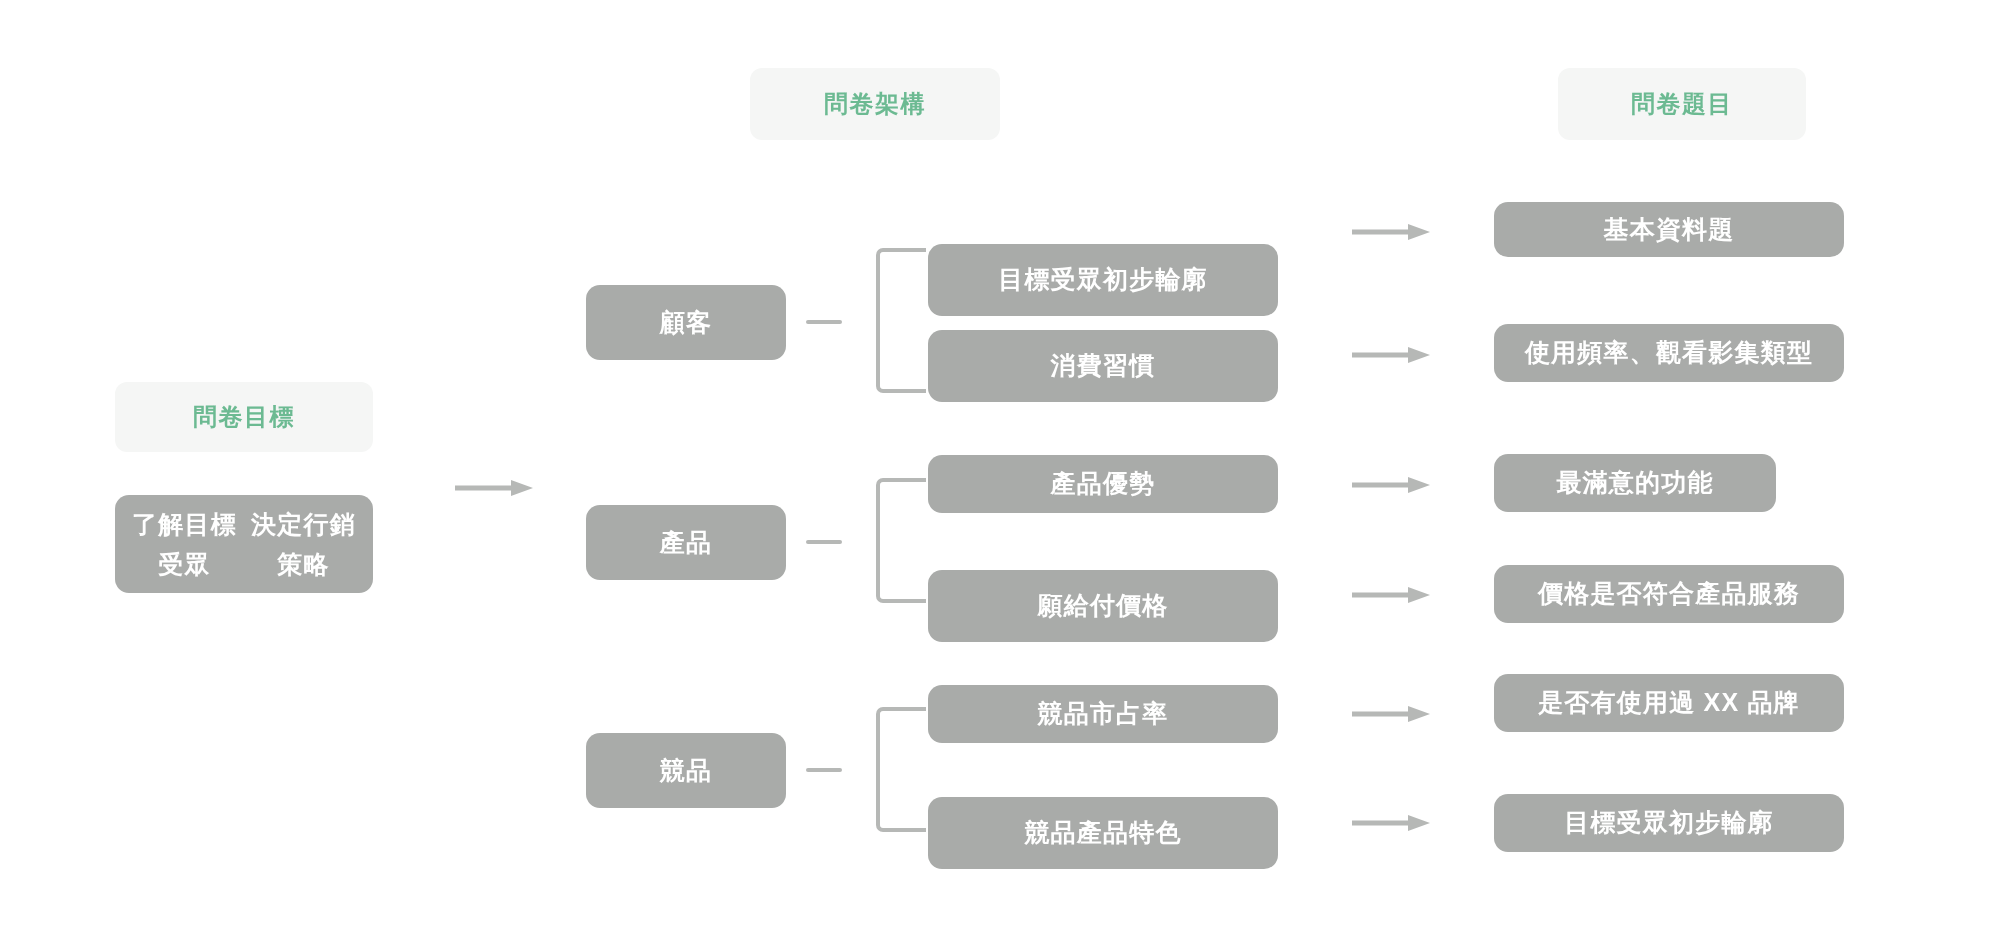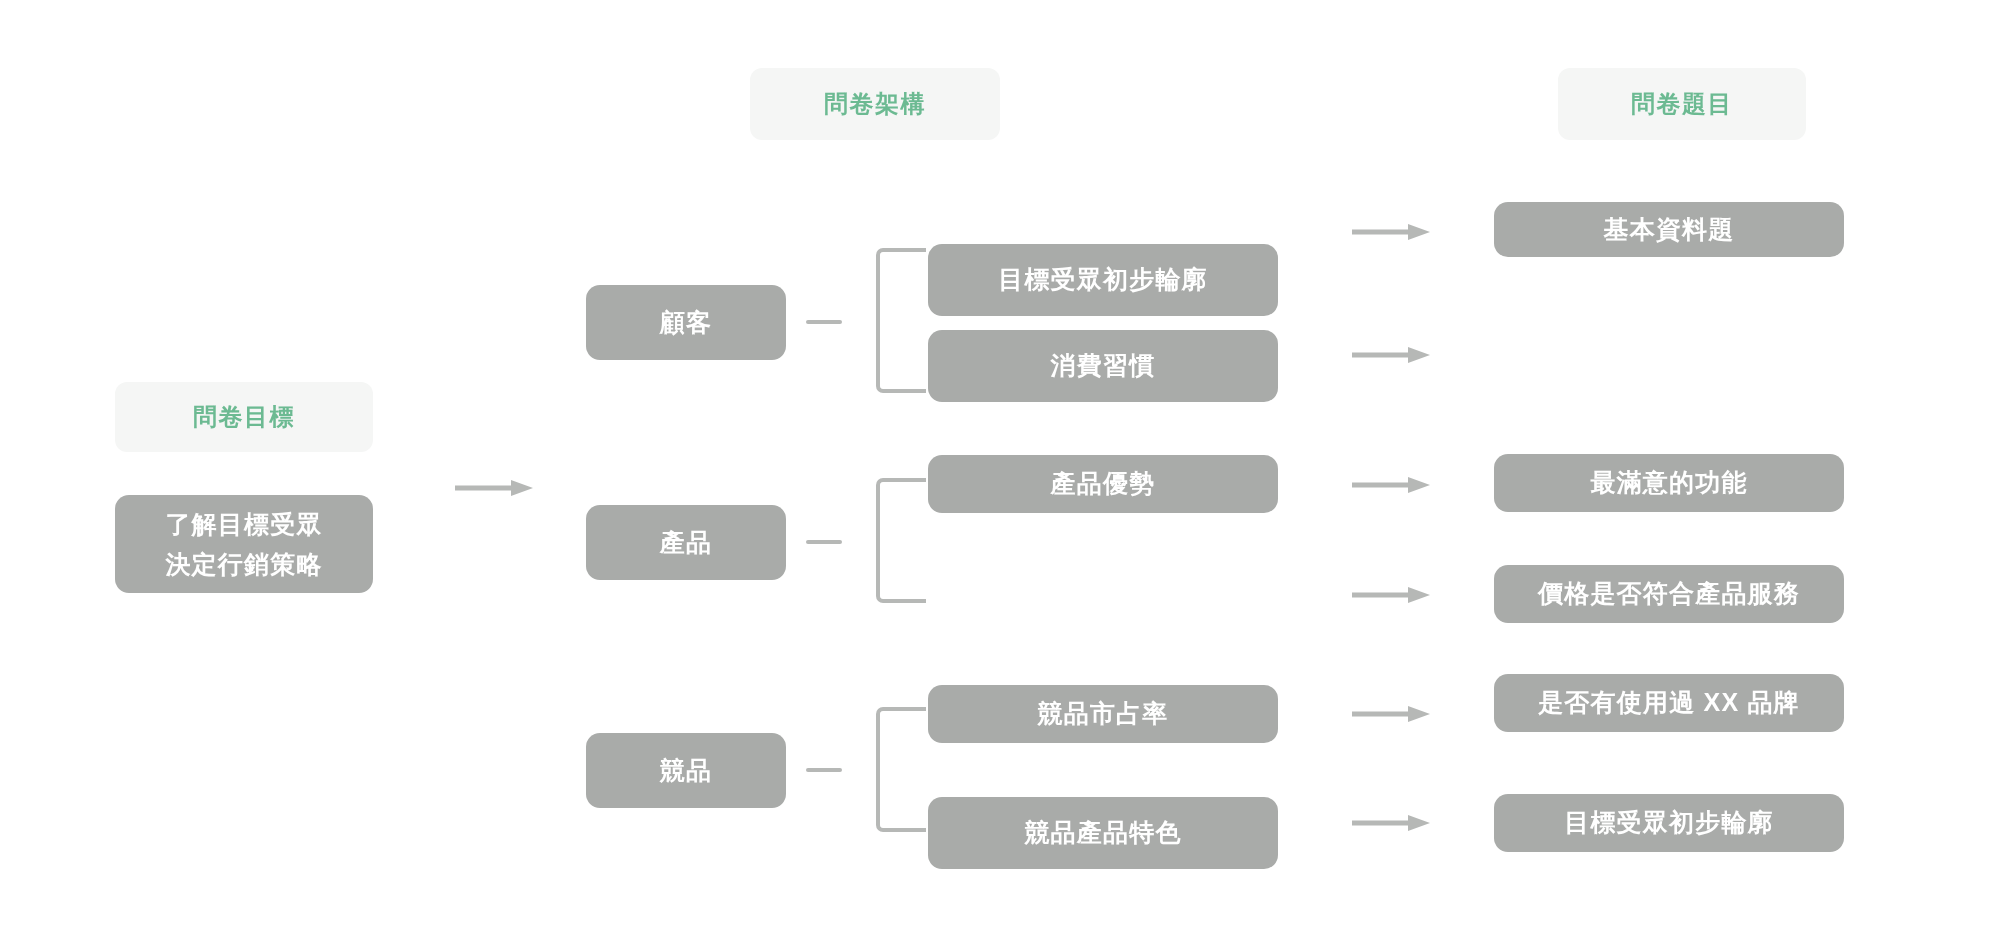--- a/index.html
+++ b/index.html
@@ -46,21 +46,21 @@
   .box {
     background: #a9aba9;
     color: #ffffff;
     font-weight: bold;
     font-size: 25px;
     letter-spacing: 1.2px;
     border-radius: 14px;
     padding: 4px 10px;
   }
   .box.two-line {
-    flex-direction: column;
+    flex-direction: row;
     line-height: 1.62;
   }
 
   
   .dash {
     position: absolute;
     height: 4px;
     background: #b6b8b6;
     border-radius: 2px;
   }
@@ -135,40 +135,46 @@
 
   <div class="node box" style="left:928px; top:330px; width:350px; height:72px;">
     <span>消費習慣</span>
   </div>
   <div class="arrow" style="left:1352px; top:345px; width:80px;">
     <svg width="80" height="20" viewBox="0 0 80 20">
       <line x1="0" y1="10" x2="58" y2="10" stroke="#b6b8b6" stroke-width="5"></line>
       <polygon points="56,2 78,10 56,18" fill="#b6b8b6"></polygon>
     </svg>
   </div>
+  <div class="node box" style="left:1494px; top:324px; width:350px; height:58px;">
+    <span>使用頻率、觀看影集類型</span>
+  </div>
 
   <div class="node box" style="left:586px; top:505px; width:200px; height:75px;">
     <span>產品</span>
   </div>
   <div class="dash" style="left:806px; top:540px; width:36px;"></div>
   <div class="bracket" style="left:876px; top:478px; width:50px; height:125px;"></div>
 
   <div class="node box" style="left:928px; top:455px; width:350px; height:58px;">
     <span>產品優勢</span>
   </div>
   <div class="arrow" style="left:1352px; top:475px; width:80px;">
     <svg width="80" height="20" viewBox="0 0 80 20">
       <line x1="0" y1="10" x2="58" y2="10" stroke="#b6b8b6" stroke-width="5"></line>
       <polygon points="56,2 78,10 56,18" fill="#b6b8b6"></polygon>
     </svg>
   </div>
-  <div class="node box" style="left:1494px; top:454px; width:350px; height:58px;">
+  <div class="node box" style="left:1494px; top:454px; width:282px; height:58px;">
     <span>最滿意的功能</span>
   </div>
 
+  <div class="node box" style="left:928px; top:570px; width:350px; height:72px;">
+    <span>願給付價格</span>
+  </div>
   <div class="arrow" style="left:1352px; top:585px; width:80px;">
     <svg width="80" height="20" viewBox="0 0 80 20">
       <line x1="0" y1="10" x2="58" y2="10" stroke="#b6b8b6" stroke-width="5"></line>
       <polygon points="56,2 78,10 56,18" fill="#b6b8b6"></polygon>
     </svg>
   </div>
   <div class="node box" style="left:1494px; top:565px; width:350px; height:58px;">
     <span>價格是否符合產品服務</span>
   </div>
 

